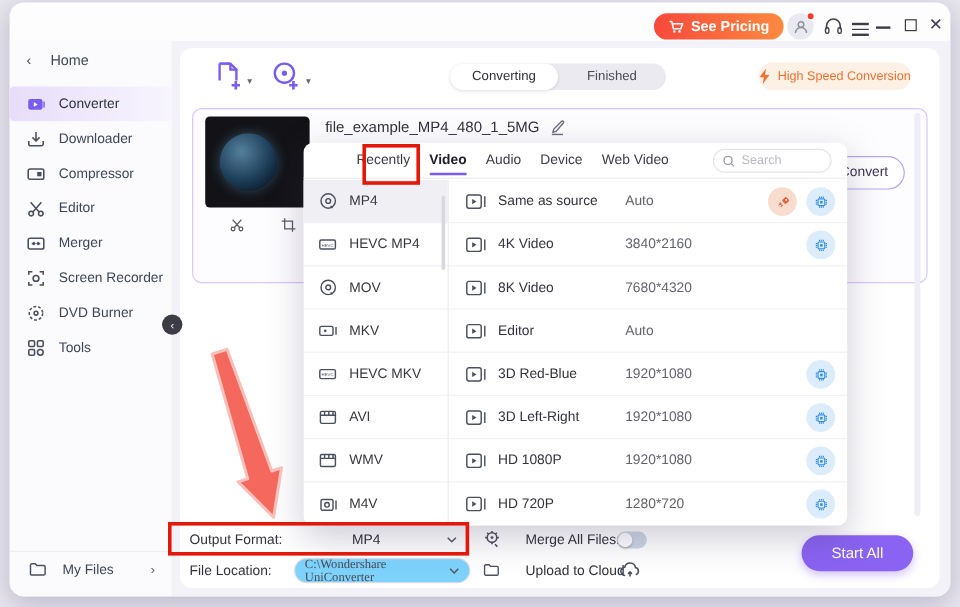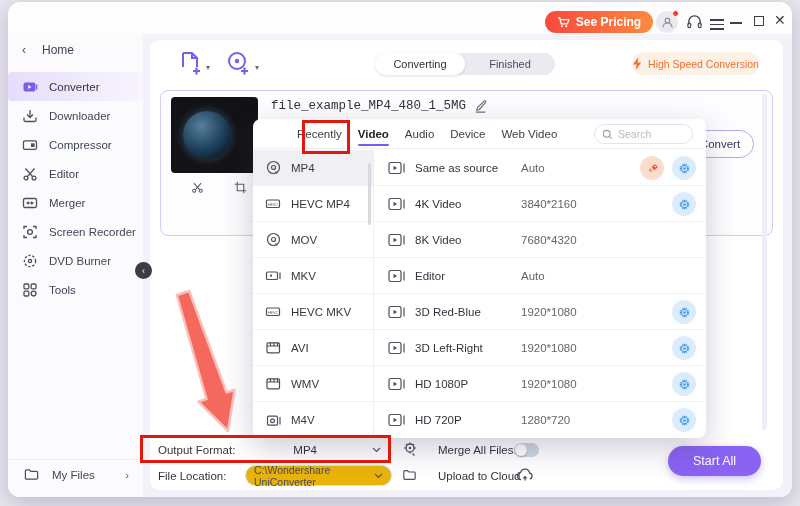--- a/index.html
+++ b/index.html
@@ -58,38 +58,38 @@
   .hsc { position:absolute; left:482px; top:12px; width:127px; height:23px; background:#fdf0e5; border-radius:12px;
          display:flex; align-items:center; justify-content:center; gap:5px; font-size:10.5px; color:#f0702f; cursor:pointer; }
 
   .file-card { position:absolute; left:10px; top:50px; width:613px; height:146px;
                border:1.5px solid #d9c8f7; border-radius:8px; background:#fdfcfe; }
   .thumb { position:absolute; left:10px; top:6px; width:87px; height:76px; background:#131317; border-radius:4px; overflow:hidden; }
   .planet { position:absolute; left:12px; top:14px; width:48px; height:48px; border-radius:50%;
             background:radial-gradient(circle at 38% 32%, #54809c, #1d3d57 55%, #0a1a2b 85%);
             box-shadow:0 0 10px rgba(90,140,180,.45); }
   .fname { position:absolute; left:110px; top:8px; display:flex; align-items:center; gap:8px;
-           font-size:12.5px; color:#33333d;font-family:Liberation Mono, monospace; }
+           font-size:12.5px; color:#33333d; }
   .clip-tools { position:absolute; left:30px; top:90px; display:flex; gap:30px; color:#5a5a66; }
 
   .convert-btn { position:absolute; left:536px; top:90px; width:68px; height:28px; border-radius:14px;
                  border:1.5px solid #b8a5ef; background:#fff; font-size:11.5px; color:#3f3456;
                  display:flex; align-items:center; justify-content:center; cursor:pointer; }
   .scroll-groove { position:absolute; left:612px; top:54px; width:5px; height:336px; background:#efedf6; border-radius:3px; }
 
   
   .brow { position:absolute; left:0; width:633px; height:24px; display:flex; align-items:center;
           font-size:11.5px; color:#32323c; }
   .brow1 { top:398px; } .brow2 { top:424px; }
   .lbl { margin-left:8px; }
   .of-value { margin-left:58px; color:#2f2f39; }
   .of-chev { position:absolute; left:222px; color:#55555f; }
   .loc-pill { position:absolute; left:95px; top:1px; width:147px; height:21px; border:1px solid #dcdce5;
               border-radius:11px; display:flex; align-items:center; font-size:10.5px; color:#4a4a55;
-              padding:0 8px; background:#eab308; cursor:pointer; }
+              padding:0 8px; background:#7dd3fc; cursor:pointer;font-family:Liberation Serif, serif; }
   .loc-pill .chev { margin-left:auto; color:#55555f; }
   .b-icon { position:absolute; cursor:pointer; }
   .merge-lbl { position:absolute; left:288px; }
   .toggle { position:absolute; left:364px; top:5px; width:25px; height:14px; border-radius:8px;
             background:#cdd6e4; cursor:pointer; }
   .toggle .knob { position:absolute; left:1px; top:1px; width:12px; height:12px; border-radius:50%;
                   background:#fff; box-shadow:0 1px 2px rgba(0,0,0,.25); }
   .upload-lbl { position:absolute; left:288px; }
   .startall { position:absolute; left:518px; top:406px; width:93px; height:30px; border-radius:16px;
               background:#8a63f2; color:#fff; font-size:12.5px; display:flex; align-items:center;

